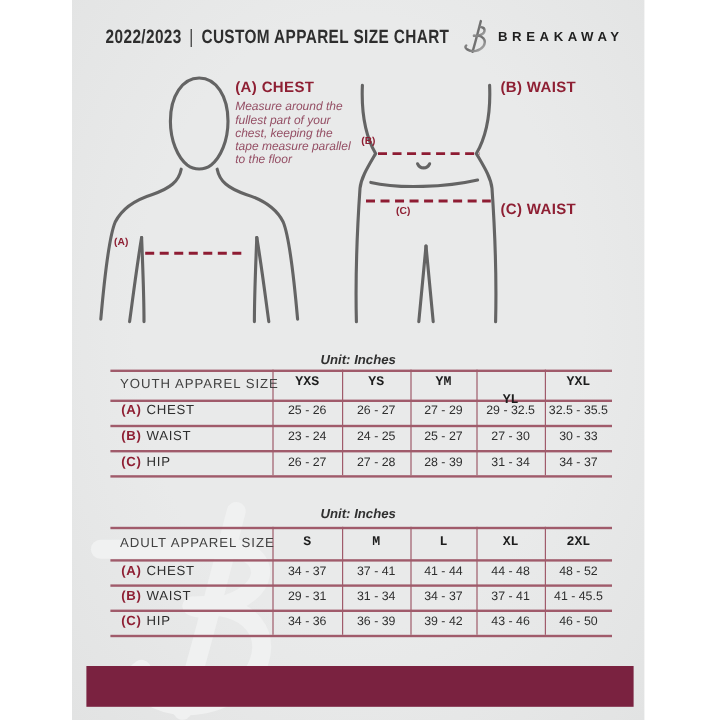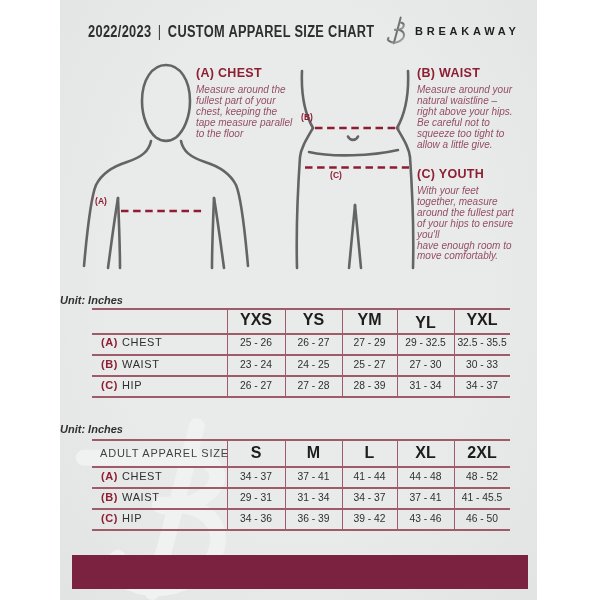--- a/index.html
+++ b/index.html
@@ -19,28 +19,28 @@
   .sec-body{font-size:10px;line-height:10.9px;font-style:italic;color:#944e64;white-space:pre-line;}
   #chest-head{left:136px;top:66px;}   #chest-body{left:136px;top:85px;}
   #waist-head{left:357px;top:66px;}   #waist-body{left:357px;top:85px;}
   #hips-head{left:357px;top:167px;}   #hips-body{left:357px;top:186px;}
   
   #diagram{left:0;top:0;width:600px;height:600px;pointer-events:none;}
   .marker{font-size:8.5px;font-weight:bold;color:#8e1f33;width:30px;text-align:center;}
   #marker-a{left:86px;top:196px;} #marker-b{left:292px;top:112px;} #marker-c{left:321px;top:170px;}
   
   .tbl-title{left:0;width:477px;text-align:center;font-size:12.5px;font-weight:bold;color:#2b2b2b;letter-spacing:.2px;}
-  .tbl-unit{left:0;width:477px;text-align:left;font-size:11px;font-weight:600;font-style:italic;color:#303030;}
+  .tbl-unit{left:0;width:477px;text-align:center;font-size:11px;font-weight:600;font-style:italic;color:#303030;}
   #youth-title{top:279px;} #youth-unit{top:294px;}
   #adult-title{top:411px;} #adult-unit{top:423px;}
   
   .rule{left:32px;width:418px;height:1.5px;background:#a05b6b;}
   .vline{width:1.4px;background:#a05b6b;}
   .cell{font-size:10.3px;color:#2f2f2f;text-align:center;line-height:13px;}
-  .colhead{font-size:16px;font-weight:bold;color:#1d1d1d;}
+  .colhead{font-size:11px;font-weight:bold;color:#1d1d1d;font-family:Liberation Mono, monospace;}
   .rowlabel{left:41px;width:160px;text-align:left;font-size:11px;color:#2e2e2e;letter-spacing:.6px;white-space:nowrap;}
   .rowkey{color:#8e1f33;font-weight:bold;margin-right:4px;}
   .tablehead-label{left:40px;width:160px;text-align:left;font-size:11px;color:#424242;letter-spacing:.8px;white-space:nowrap;}
   .c1{left:167px;width:58px;} .c2{left:225px;width:57px;} .c3{left:282px;width:55px;}
   .c4{left:337px;width:57px;} .c5{left:394px;width:56px;}
   
   #footer-bar{left:12px;top:555px;width:456px;height:34px;background:#7a2240;}
   #watermark{left:10px;top:413px;opacity:1;}
 </style>
 </head>
@@ -68,34 +68,21 @@
   </svg>
   <div id="brand" class="abs">BREAKAWAY</div>
 
   <div id="chest-head" class="abs sec-head">(A) CHEST</div>
   <div id="chest-body" class="abs sec-body">Measure around the
 fullest part of your
 chest, keeping the
 tape measure parallel
 to the floor</div>
   <div id="waist-head" class="abs sec-head">(B) WAIST</div>
-  <div id="waist-body" class="abs sec-body">Measure around your
-natural waistline –
-right above your hips.
-Be careful not to
-squeeze too tight to
-allow a little give.</div>
-  <div id="hips-head" class="abs sec-head">(C) YOUTH</div>
-  <div id="hips-body" class="abs sec-body">With your feet
-together, measure
-around the fullest part
-of your hips to ensure
-you'll
-have enough room to
-move comfortably.</div>
+  <div id="hips-head" class="abs sec-head">(C) WAIST</div>
 
   <svg id="watermark" class="abs" width="180" height="200" viewBox="0 0 64 76">
     <g fill="none" stroke="#f0f1f1" stroke-width="6" stroke-linecap="round">
       <path d="M46,5 C40,28 35,48 29,68"></path>
       <path d="M3,17 H47"></path>
       <path d="M46,17 C57,19 57,31 41,35 C37,36 34,36 32,35"></path>
       <path d="M32,35 C51,33 59,45 51,57 C44,66 29,70 18,63 C14,60 13,57 16,55"></path>
     </g>
   </svg>
 
@@ -104,24 +91,25 @@
   <div class="abs rule" style="top:333px"></div>
   <div class="abs rule" style="top:354px"></div>
   <div class="abs rule" style="top:375px"></div>
   <div class="abs rule" style="top:396px"></div>
   <div class="abs vline" style="left:167px;top:308px;height:88px"></div>
   <div class="abs vline" style="left:225px;top:308px;height:88px"></div>
   <div class="abs vline" style="left:282px;top:308px;height:88px"></div>
   <div class="abs vline" style="left:337px;top:308px;height:88px"></div>
   <div class="abs vline" style="left:394px;top:308px;height:88px"></div>
 
+  <div class="abs tablehead-label" style="top:314px">YOUTH APPAREL SIZE</div>
   <div class="abs cell colhead c1" style="top:313px">YXS</div>
   <div class="abs cell colhead c2" style="top:313px">YS</div>
   <div class="abs cell colhead c3" style="top:313px">YM</div>
-  <div class="abs cell colhead c4" style="top:316px">YL</div>
+  <div class="abs cell colhead c4" style="top:328px">YL</div>
   <div class="abs cell colhead c5" style="top:313px">YXL</div>
 
   <div class="abs rowlabel" style="top:336px"><span class="rowkey">(A)</span><span>CHEST</span></div>
   <div class="abs cell c1" style="top:336px">25 - 26</div>
   <div class="abs cell c2" style="top:336px">26 - 27</div>
   <div class="abs cell c3" style="top:336px">27 - 29</div>
   <div class="abs cell c4" style="top:336px">29 - 32.5</div>
   <div class="abs cell c5" style="top:336px">32.5 - 35.5</div>
 
   <div class="abs rowlabel" style="top:358px"><span class="rowkey">(B)</span><span>WAIST</span></div>

